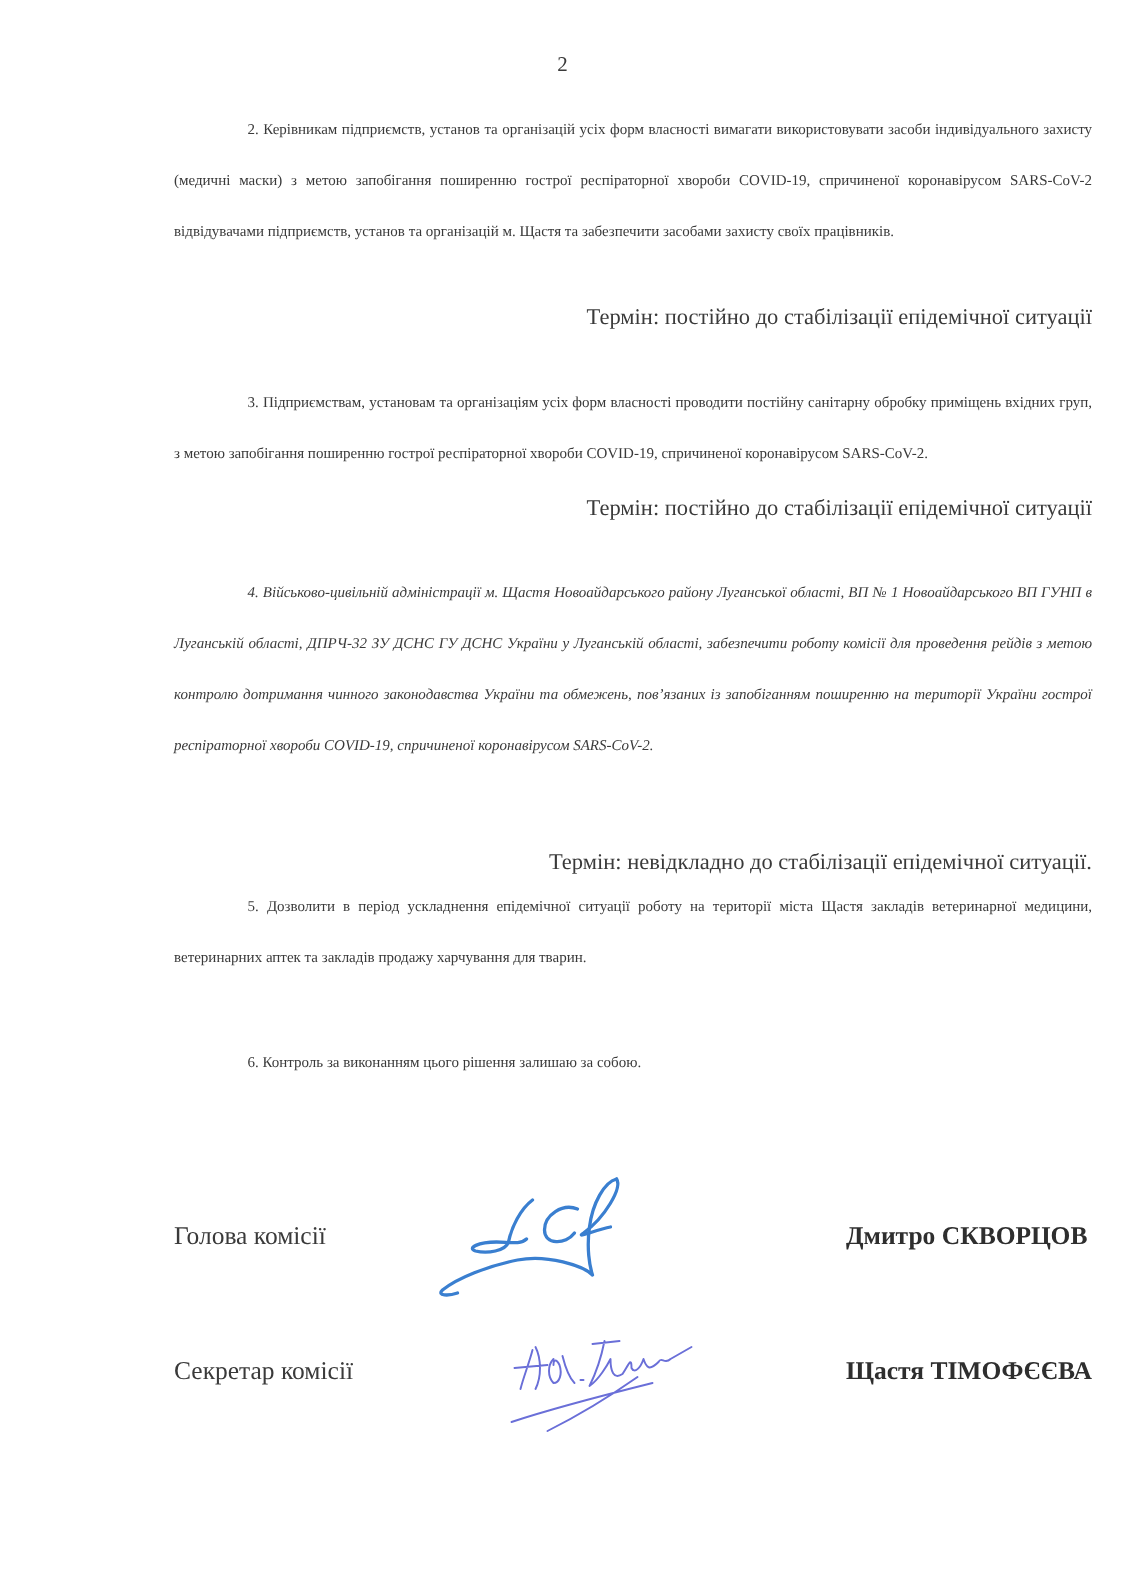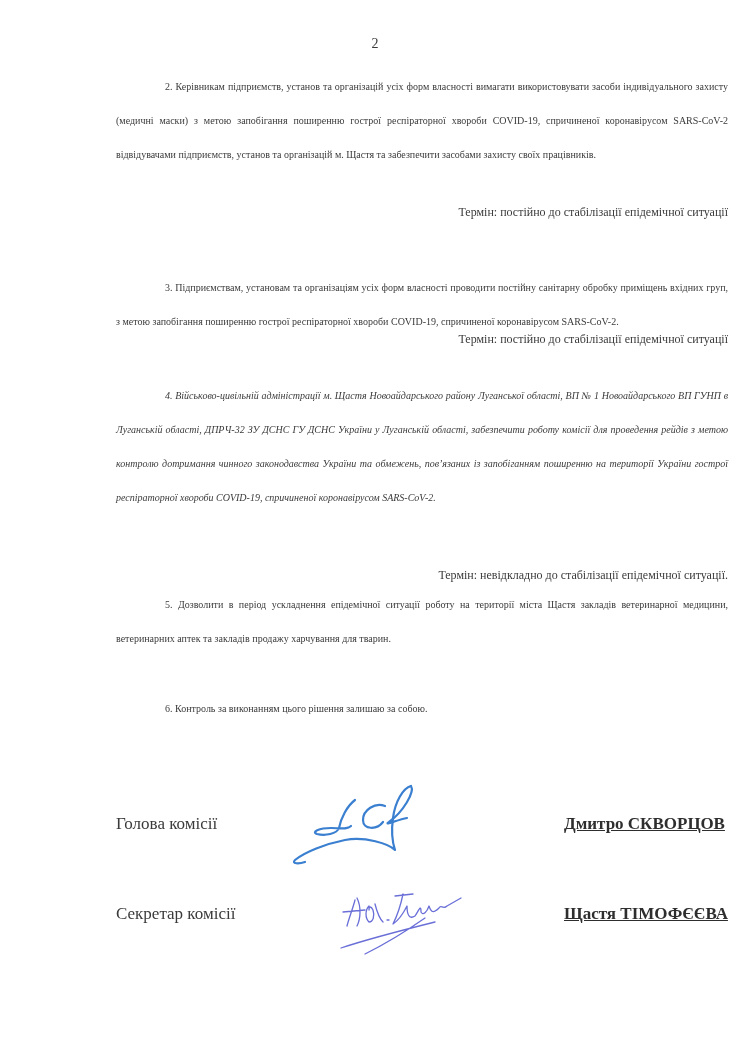--- a/index.html
+++ b/index.html
@@ -31,28 +31,28 @@
     }
     .para {
       font-size: 10px;
       line-height: 34px;
       text-align: justify;
       text-align-last: left;
       text-indent: 49px;
       margin: 0;
     }
     .term {
-      font-size: 12px;
+      font-size: 15px;
       line-height: 24.5px;
       text-align: right;
       margin: 0;
     }
     #p2 { position: absolute; top: 0; left: 0; width: 612px; }
     #t2 { position: absolute; top: 130px; left: 0; width: 612px; }
-    #p3 { position: absolute; top: 182px; left: 0; width: 612px; margin-top: 19px; }
+    #p3 { position: absolute; top: 182px; left: 0; width: 612px; }
     #t3 { position: absolute; top: 257px; left: 0; width: 612px; }
     #p4 { position: absolute; top: 309px; left: 0; width: 612px; font-style: italic; }
     #t4 { position: absolute; top: 465px; left: 0; width: 612px; margin-top: 28px; }
     #p5 { position: absolute; top: 518px; left: 0; width: 612px; }
     #p6 { position: absolute; top: 622px; left: 0; width: 612px; }
 
     .sig-row {
       position: absolute;
       left: 116px;
       width: 612px;
@@ -64,21 +64,20 @@
       position: absolute;
       left: 0;
       top: 0;
     }
     .sig-name {
       position: absolute;
       left: 448px;
       top: 0;
       font-weight: bold;
       color: #2e2e2e;
-      text-decoration: underline;
     }
     #sig-row-1 { top: 812px; }
     #sig-row-2 { top: 902px; }
 
     .signature {
       position: absolute;
     }
     #signature-1 { left: 285px; top: 778px; width: 160px; height: 90px; }
     #signature-2 { left: 335px; top: 882px; width: 130px; height: 80px; }
   </style>

